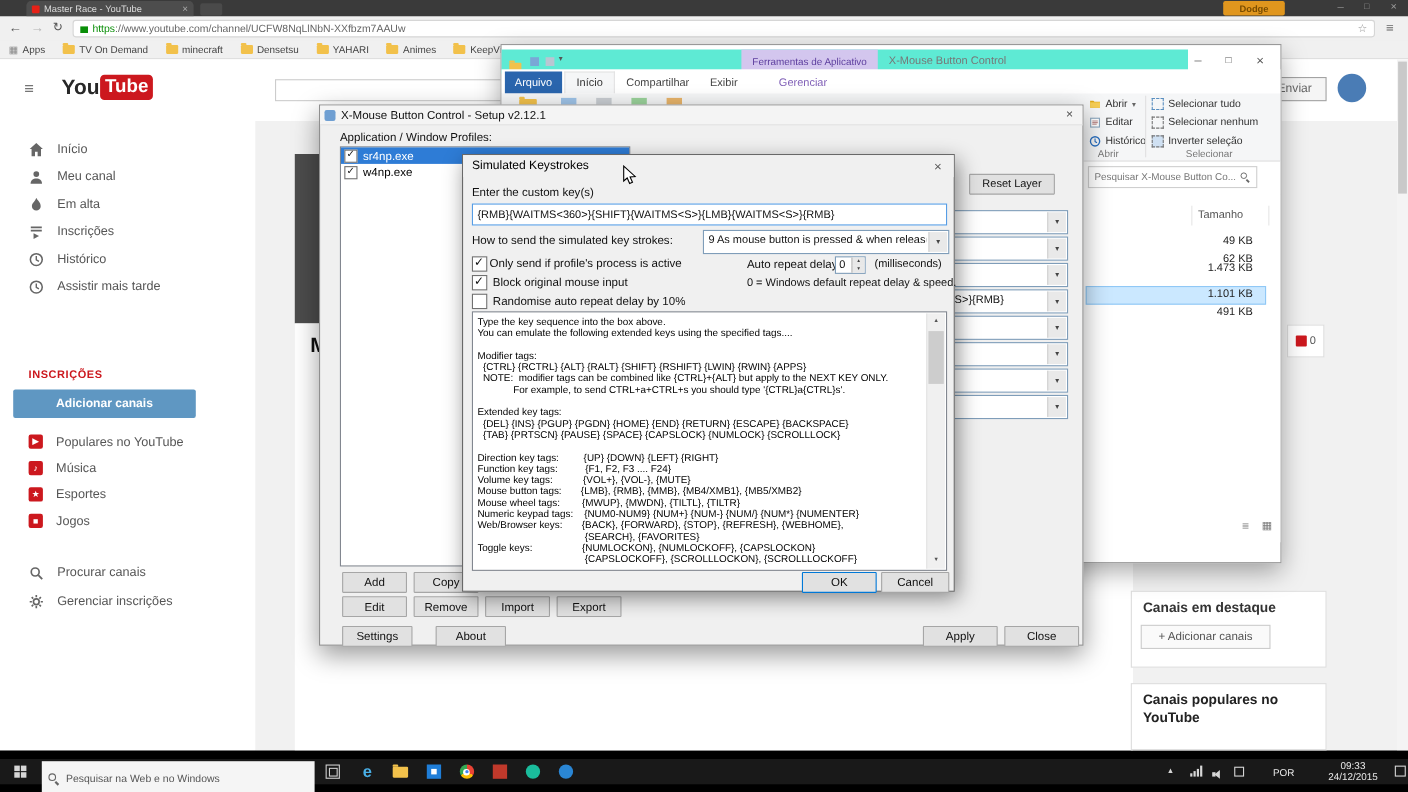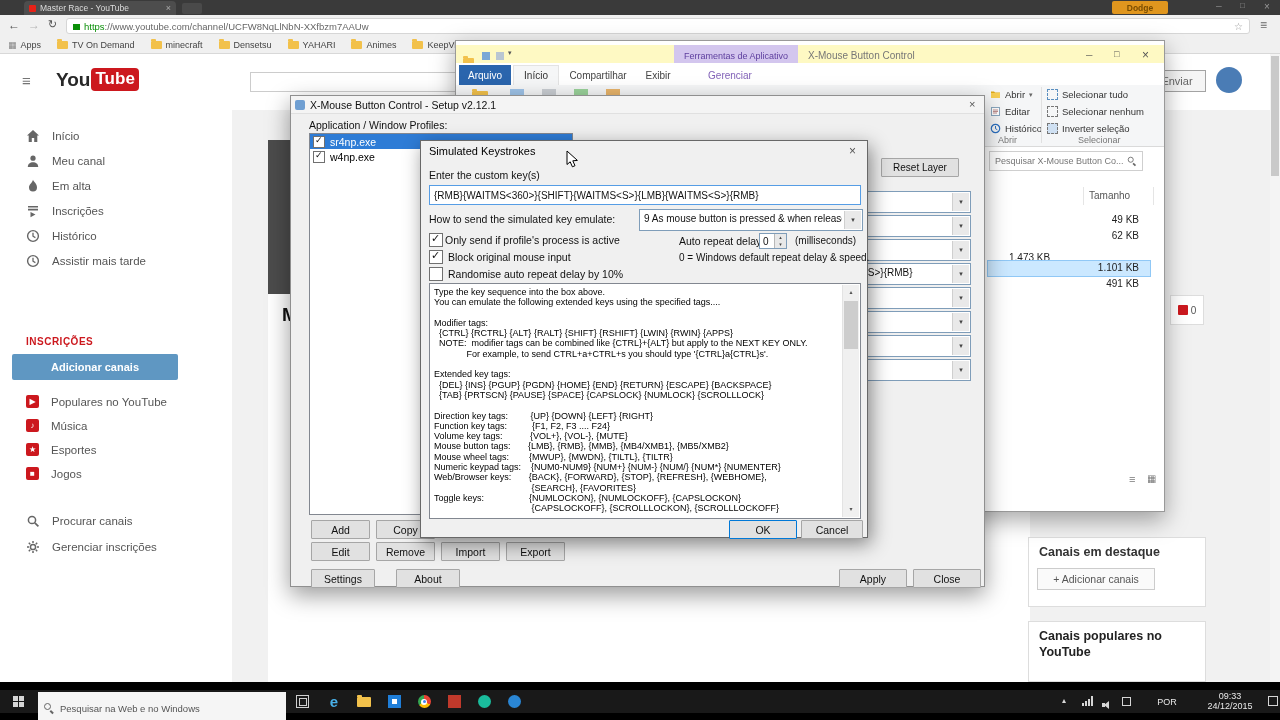--- a/index.html
+++ b/index.html
@@ -251,21 +251,21 @@
     </div>
 
     <div class="abs" style="left:1270px;top:0;width:10px;height:628px;background:#f4f4f4">
       <div class="abs" style="left:1px;top:2px;width:8px;height:120px;background:#c9c9c9"></div>
     </div>
   </div>
 </div>
 
 <div class="abs" style="left:455px;top:40px;width:710px;height:472px;background:#fff;border:1px solid #999;box-sizing:border-box;box-shadow:0 8px 22px rgba(0,0,0,.35);z-index:20">
 
-  <div class="abs" style="left:0;top:4px;width:708px;height:22px;background:#fef9c3">
+  <div class="abs" style="left:0;top:4px;width:624px;height:22px;background:#5eead4">
     <span class="folder abs" style="left:7px;top:7px"></span>
     <span class="abs" style="left:26px;top:7px;width:8px;height:8px;background:#7aa7d6"></span>
     <span class="abs" style="left:40px;top:7px;width:8px;height:8px;background:#b9c6d2"></span>
     <span class="t" style="left:52px;top:4px;font-size:7px;color:#555">▾</span>
     <div class="abs flex" style="left:218px;top:0;width:124px;height:22px;background:#d3c6ee;justify-content:center">
       <span style="font-size:9px;color:#5d3e9e">Ferramentas de Aplicativo</span>
     </div>
     <span class="t" style="left:352px;top:5px;font-size:10px;color:#777">X-Mouse Button Control</span>
     <span class="t flex" style="left:630px;top:5px;font-size:9px;color:#555">─</span>
     <span class="t" style="left:658px;top:4px;font-size:9px;color:#555">□</span>
@@ -347,21 +347,21 @@
     </div>
   </div>
 
   <div class="abs" style="left:0;top:136px;width:708px;height:316px;background:#fff">
     <span class="t" style="left:633px;top:13px;font-size:10px;color:#555">Tamanho</span>
     <div class="abs" style="left:627px;top:10px;width:1px;height:18px;background:#e5e5e5"></div>
     <div class="abs" style="left:697px;top:10px;width:1px;height:18px;background:#e5e5e5"></div>
 
     <span class="t" style="left:553px;top:37px;width:130px;text-align:right;font-size:10px;color:#222">49 KB</span>
     <span class="t" style="left:553px;top:53px;width:130px;text-align:right;font-size:10px;color:#222">62 KB</span>
-    <span class="t" style="left:553px;top:75px;width:130px;text-align:left;font-size:10px;color:#222">1.473 KB</span>
+    <span class="t" style="left:553px;top:61px;width:130px;text-align:right;font-size:10px;color:#222">1.473 KB</span>
     <div class="abs" style="left:531px;top:83px;width:164px;height:17px;background:#cbe8ff;border:1px solid #90c8f6;box-sizing:border-box"></div>
     <span class="t" style="left:553px;top:85px;width:130px;text-align:right;font-size:10px;color:#222">1.101 KB</span>
     <span class="t" style="left:553px;top:101px;width:130px;text-align:right;font-size:10px;color:#222">491 KB</span>
 
     <span class="t" style="left:673px;top:296px;font-size:11px;color:#7a7a7a">≡</span>
     <span class="t" style="left:691px;top:296px;font-size:10px;color:#7a7a7a">▦</span>
   </div>
 </div>
 
 <div class="abs" style="left:290px;top:95px;width:695px;height:492px;background:#f0f0f0;border:1px solid #8f8f8f;box-sizing:border-box;box-shadow:0 8px 22px rgba(0,0,0,.4);z-index:30">
@@ -458,21 +458,21 @@
 
   <div class="abs" style="left:0;top:0;width:446px;height:20px;background:#f0f0f0">
     <span class="t" style="left:8px;top:4px;font-size:11px;color:#000">Simulated Keystrokes</span>
     <span class="t" style="left:428px;top:3px;font-size:12px;color:#555">×</span>
   </div>
 
   <span class="t" style="left:8px;top:28px;font-size:10.5px;color:#111">Enter the custom key(s)</span>
 
   <input class="abs" style="left: 8px; top: 44px; width: 432px; height: 20px; background: rgb(255, 255, 255); border: 1px solid rgb(86, 157, 229); box-sizing: border-box; font-size: 10px; color: rgb(17, 17, 17); padding: 1px 4px;" value="{RMB}{WAITMS&lt;360&gt;}{SHIFT}{WAITMS&lt;S&gt;}{LMB}{WAITMS&lt;S&gt;}{RMB}">
 
-  <span class="t" style="left:8px;top:72px;font-size:10.5px;color:#111">How to send the simulated key emulate:</span>
+  <span class="t" style="left:8px;top:72px;font-size:10.5px;color:#111">How to send the simulated key strokes:</span>
   <div class="combo" style="left:218px;top:68px;width:222px">
     <span class="cval">9 As mouse button is pressed &amp; when released</span>
     <span class="carr">▾</span>
   </div>
 
   <div class="abs flex" style="left:8px;top:92px;gap:2px">
     <span class="chk on"></span>
     <span style="font-size:10.5px;color:#111">Only send if profile's process is active</span>
   </div>
   <span class="t" style="left:258px;top:94px;font-size:10.5px;color:#111">Auto repeat delay</span>

